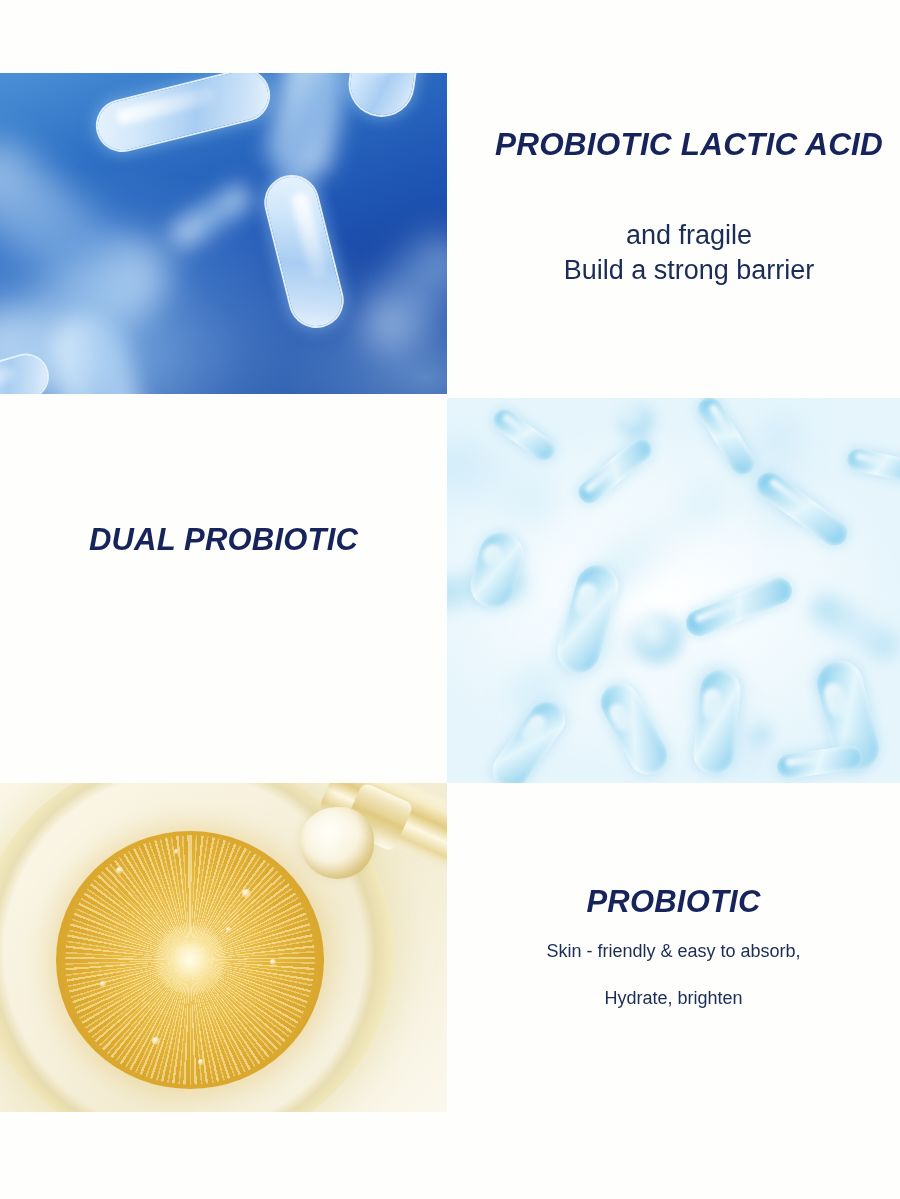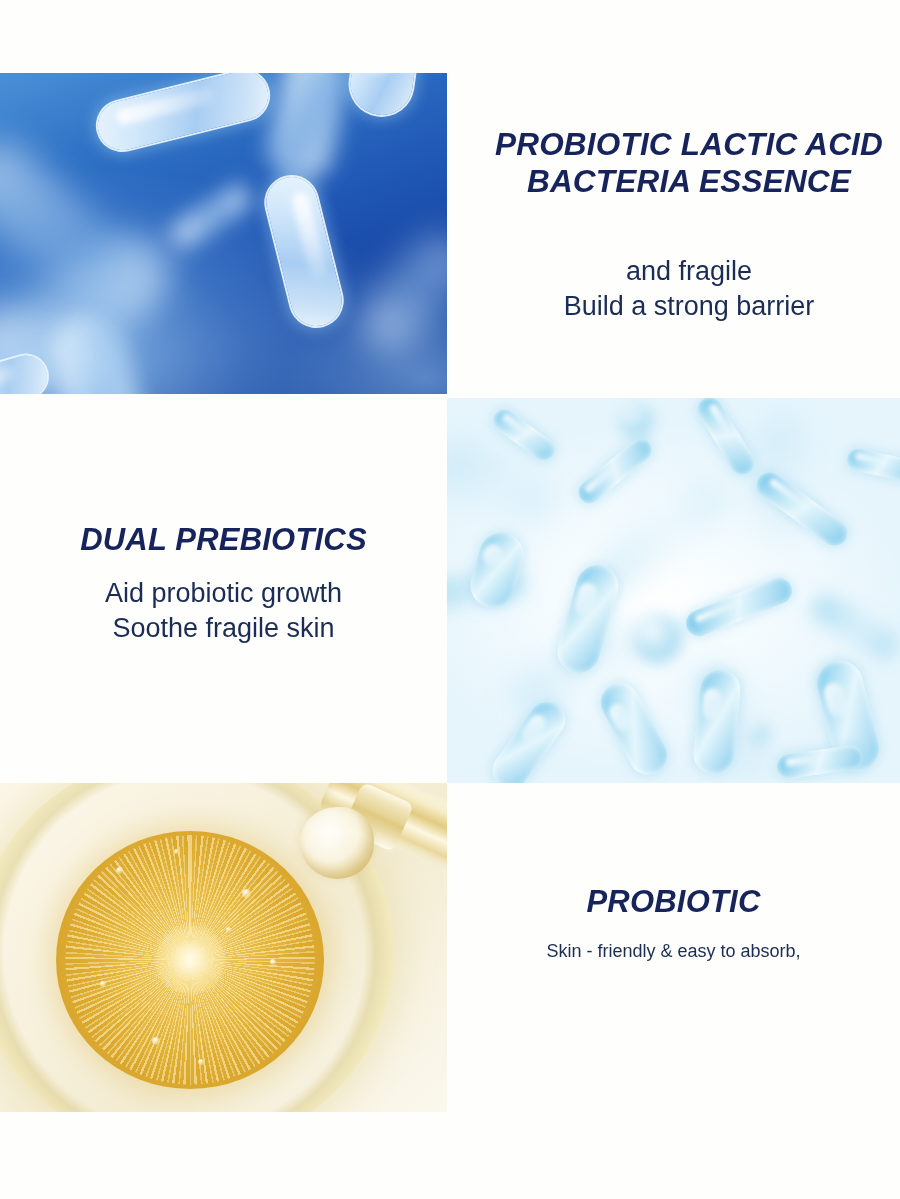--- a/index.html
+++ b/index.html
@@ -286,27 +286,26 @@
     <div class="rod rod-blur-soft" style="left:-40px; top:252px; width:150px; height:58px; transform:rotate(18deg);"></div>
     <div class="rod rod-blur" style="left:60px; top:240px; width:74px; height:150px; transform:rotate(-14deg);"></div>
 
     <div class="rod rod-fg" style="left:96px; top:13px; width:174px; height:49px; transform:rotate(-14deg);"></div>
     <div class="rod rod-fg" style="left:228px; top:153px; width:152px; height:51px; transform:rotate(76deg);"></div>
     <div class="rod rod-fg" style="left:352px; top:-40px; width:62px; height:82px; transform:rotate(8deg);"></div>
     <div class="rod rod-fg" style="left:-48px; top:290px; width:96px; height:42px; transform:rotate(-16deg);"></div>
   </div>
 
   <div class="text-block" id="text-probiotic">
-    <h2 class="ingredient-title"><span>PROBIOTIC LACTIC ACID</span><br><span>BACTERIA ESSENCE</span></h2>
+    <h2 class="ingredient-title"><span>PROBIOTIC LACTIC ACID</span><br></h2>
     <p class="ingredient-desc"><br><span>and fragile</span><br><span>Build a strong barrier</span></p>
   </div>
 
   <div class="text-block" id="text-prebiotics">
-    <h2 class="ingredient-title"><span>DUAL PREBIOTICS</span></h2>
-    <p class="ingredient-desc"><span>Aid probiotic growth</span><br><span>Soothe fragile skin</span></p>
+    <h2 class="ingredient-title"><span>DUAL PROBIOTIC</span></h2>
   </div>
 
   <div class="panel" id="panel-prebiotics-image">
 
     <div class="rod2 rod2-blur-soft" style="left:-20px; top:58px; width:130px; height:52px; transform:rotate(22deg);"></div>
     <div class="rod2 rod2-blur-soft" style="left:140px; top:118px; width:150px; height:40px; transform:rotate(-38deg);"></div>
     <div class="rod2 rod2-blur-soft" style="left:306px; top:18px; width:54px; height:120px; transform:rotate(10deg);"></div>
     <div class="rod2 rod2-blur-soft" style="left:58px; top:252px; width:140px; height:36px; transform:rotate(-30deg);"></div>
     <div class="rod2 rod2-blur-soft" style="left:222px; top:300px; width:120px; height:44px; transform:rotate(64deg);"></div>
     <div class="rod2 rod2-blur" style="left:-16px; top:176px; width:96px; height:30px; transform:rotate(-8deg);"></div>
@@ -345,16 +344,16 @@
       <div class="bubble" style="left:170px; top:96px; width:5px; height:5px;"></div>
       <div class="bubble" style="left:118px; top:18px; width:5px; height:5px;"></div>
     </div>
     <div id="oil-dropper-stem"></div>
     <div id="oil-dropper-neck"></div>
     <div id="oil-dropper-bulb"></div>
   </div>
 
   <div class="text-block" id="text-squalane">
     <h2 class="ingredient-title"><span>PROBIOTIC</span></h2>
-    <p class="ingredient-desc"><span>Skin - friendly &amp; easy to absorb,</span><br><br><br></p>
+    <p class="ingredient-desc"><span>Skin - friendly &amp; easy to absorb,</span><br><br><span>Hydrate, brighten</span><br></p>
   </div>
 
 </div>
 
 </body></html>

